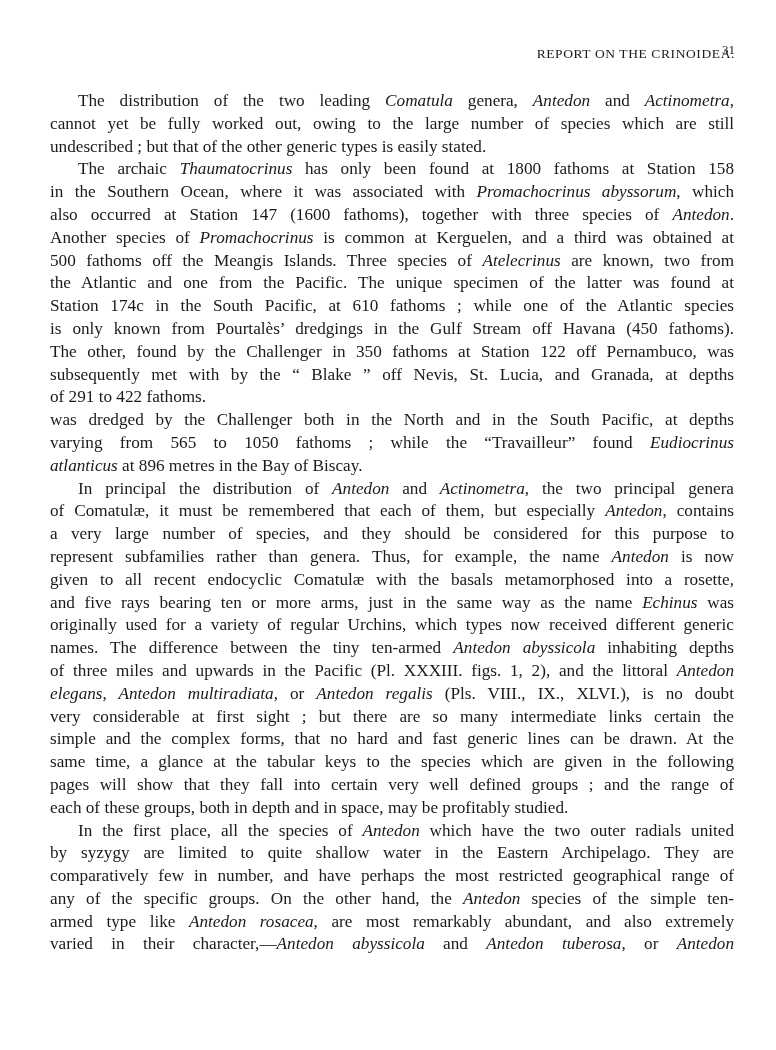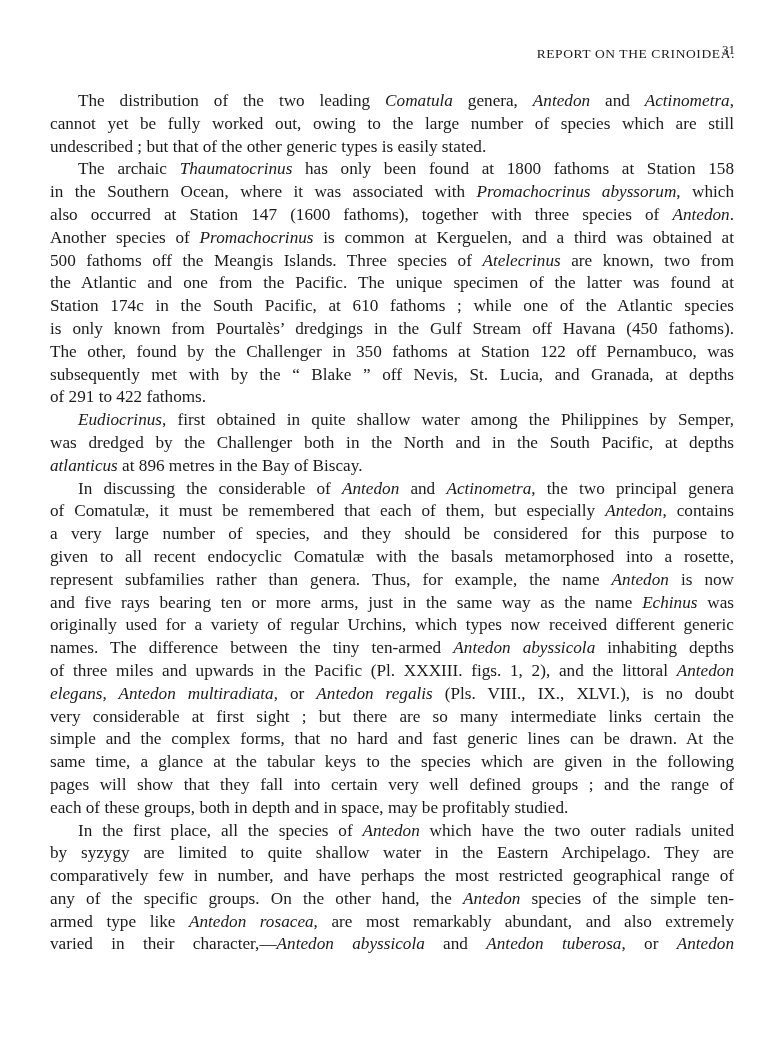--- a/index.html
+++ b/index.html
@@ -48,30 +48,30 @@
       <span class="line"><span>Another species of </span><i>Promachocrinus</i><span> is common at Kerguelen, and a third was obtained at</span></span>
       <span class="line"><span>500 fathoms off the Meangis Islands.  Three species of </span><i>Atelecrinus</i><span> are known, two from</span></span>
       <span class="line"><span>the Atlantic and one from the Pacific.  The unique specimen of the latter was found at</span></span>
       <span class="line"><span>Station 174c in the South Pacific, at 610 fathoms ; while one of the Atlantic species</span></span>
       <span class="line"><span>is only known from Pourtalès’ dredgings in the Gulf Stream off Havana (450 fathoms).</span></span>
       <span class="line"><span>The other, found by the Challenger in 350 fathoms at Station 122 off Pernambuco, was</span></span>
       <span class="line"><span>subsequently met with by the “ Blake ” off Nevis, St. Lucia, and Granada, at depths</span></span>
       <span class="line last"><span>of 291 to 422 fathoms.</span></span>
     </div>
     <div class="para-block">
-      <span class="line indent"><i>Eudiocrinus</i><span>, first obtained in quite shallow water among the Philippines by Semper,</span></span>
       <span class="line"><span>was dredged by the Challenger both in the North and in the South Pacific, at depths</span></span>
+      <span class="line"><span>varying from 565 to 1050 fathoms ; while the “Travailleur” found </span><i>Eudiocrinus</i></span>
       <span class="line last"><i>atlanticus</i><span> at 896 metres in the Bay of Biscay.</span></span>
     </div>
     <div class="para-block">
-      <span class="line indent"><span>In discussing the considerable of </span><i>Antedon</i><span> and </span><i>Actinometra</i><span>, the two principal genera</span></span>
+      <span class="line indent"><span>In principal the distribution of </span><i>Antedon</i><span> and </span><i>Actinometra</i><span>, the two principal genera</span></span>
       <span class="line"><span>of Comatulæ, it must be remembered that each of them, but especially </span><i>Antedon</i><span>, contains</span></span>
       <span class="line"><span>a very large number of species, and they should be considered for this purpose to</span></span>
+      <span class="line"><span>represent subfamilies rather than genera.  Thus, for example, the name </span><i>Antedon</i><span> is now</span></span>
       <span class="line"><span>given to all recent endocyclic Comatulæ with the basals metamorphosed into a rosette,</span></span>
-      <span class="line"><span>represent subfamilies rather than genera.  Thus, for example, the name </span><i>Antedon</i><span> is now</span></span>
       <span class="line"><span>and five rays bearing ten or more arms, just in the same way as the name </span><i>Echinus</i><span> was</span></span>
       <span class="line"><span>originally used for a variety of regular Urchins, which types now received different generic</span></span>
       <span class="line"><span>names.  The difference between the tiny ten-armed </span><i>Antedon abyssicola</i><span> inhabiting depths</span></span>
       <span class="line"><span>of three miles and upwards in the Pacific (Pl. XXXIII. figs. 1, 2), and the littoral </span><i>Antedon</i></span>
       <span class="line"><i>elegans, Antedon multiradiata</i><span>, or </span><i>Antedon regalis</i><span> (Pls. VIII., IX., XLVI.), is no doubt</span></span>
       <span class="line"><span>very considerable at first sight ; but there are so many intermediate links certain the</span></span>
       <span class="line"><span>simple and the complex forms, that no hard and fast generic lines can be drawn.  At the</span></span>
       <span class="line"><span>same time, a glance at the tabular keys to the species which are given in the following</span></span>
       <span class="line"><span>pages will show that they fall into certain very well defined groups ; and the range of</span></span>
       <span class="line last"><span>each of these groups, both in depth and in space, may be profitably studied.</span></span>

